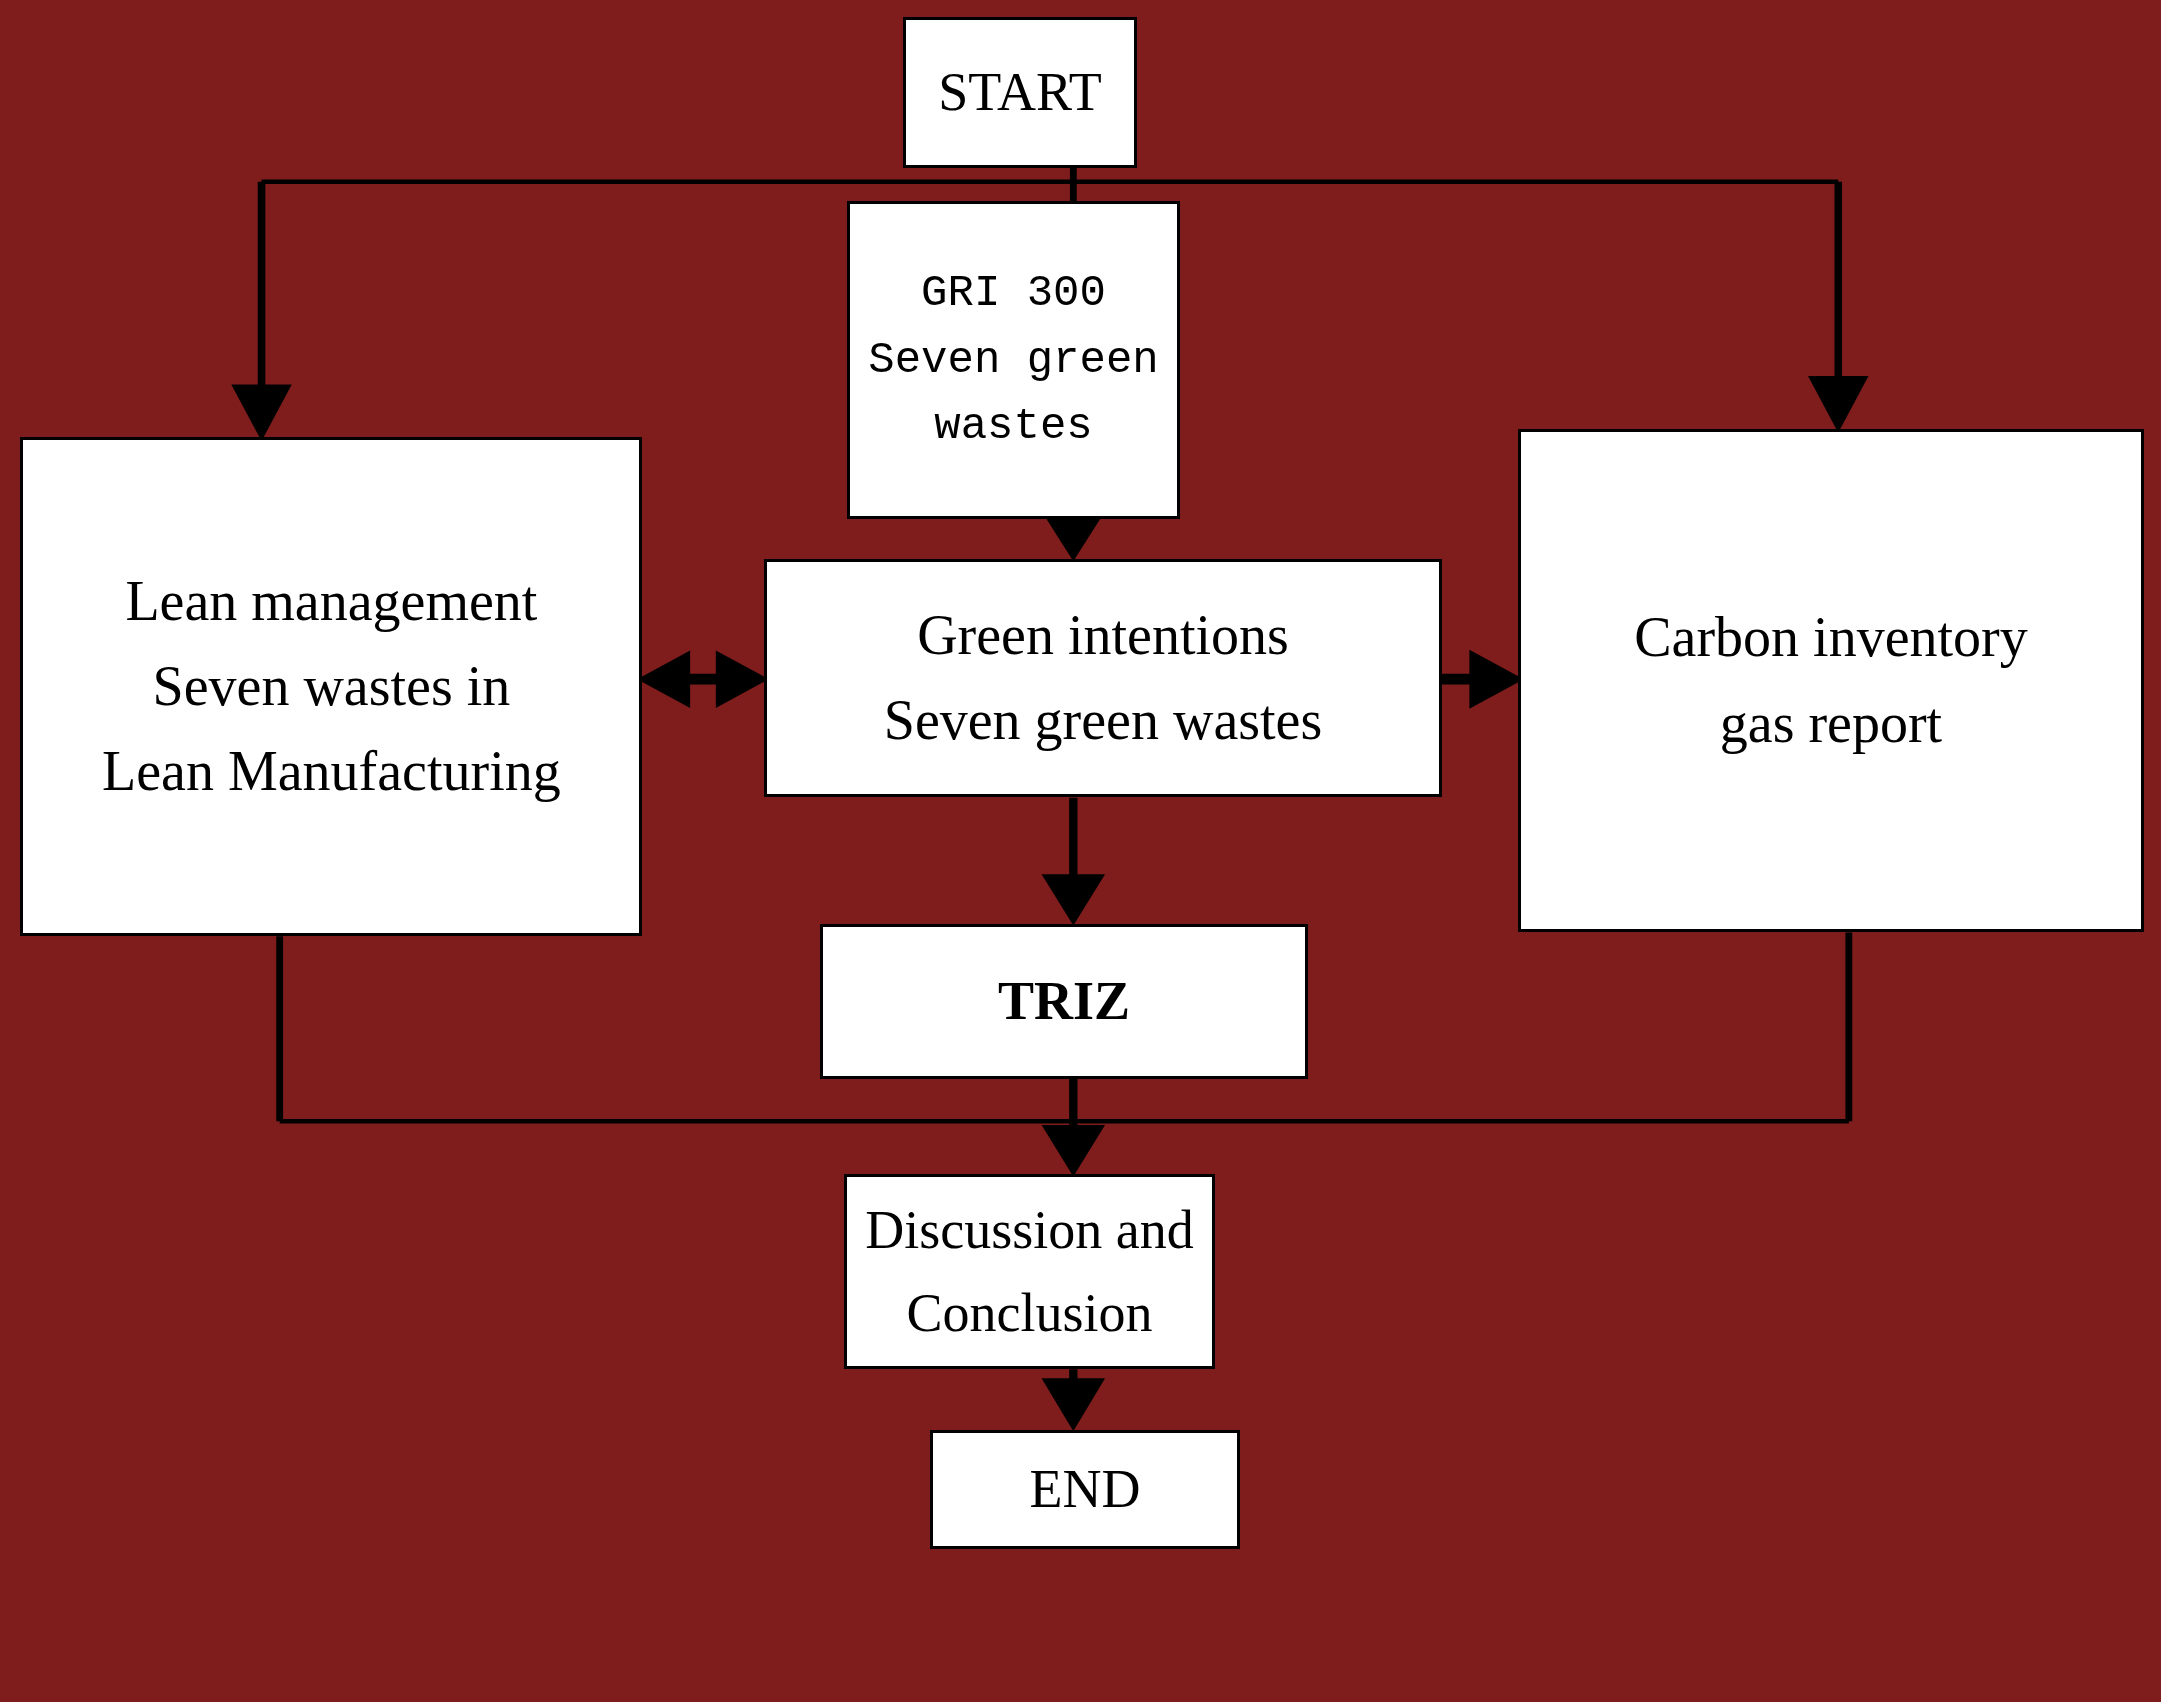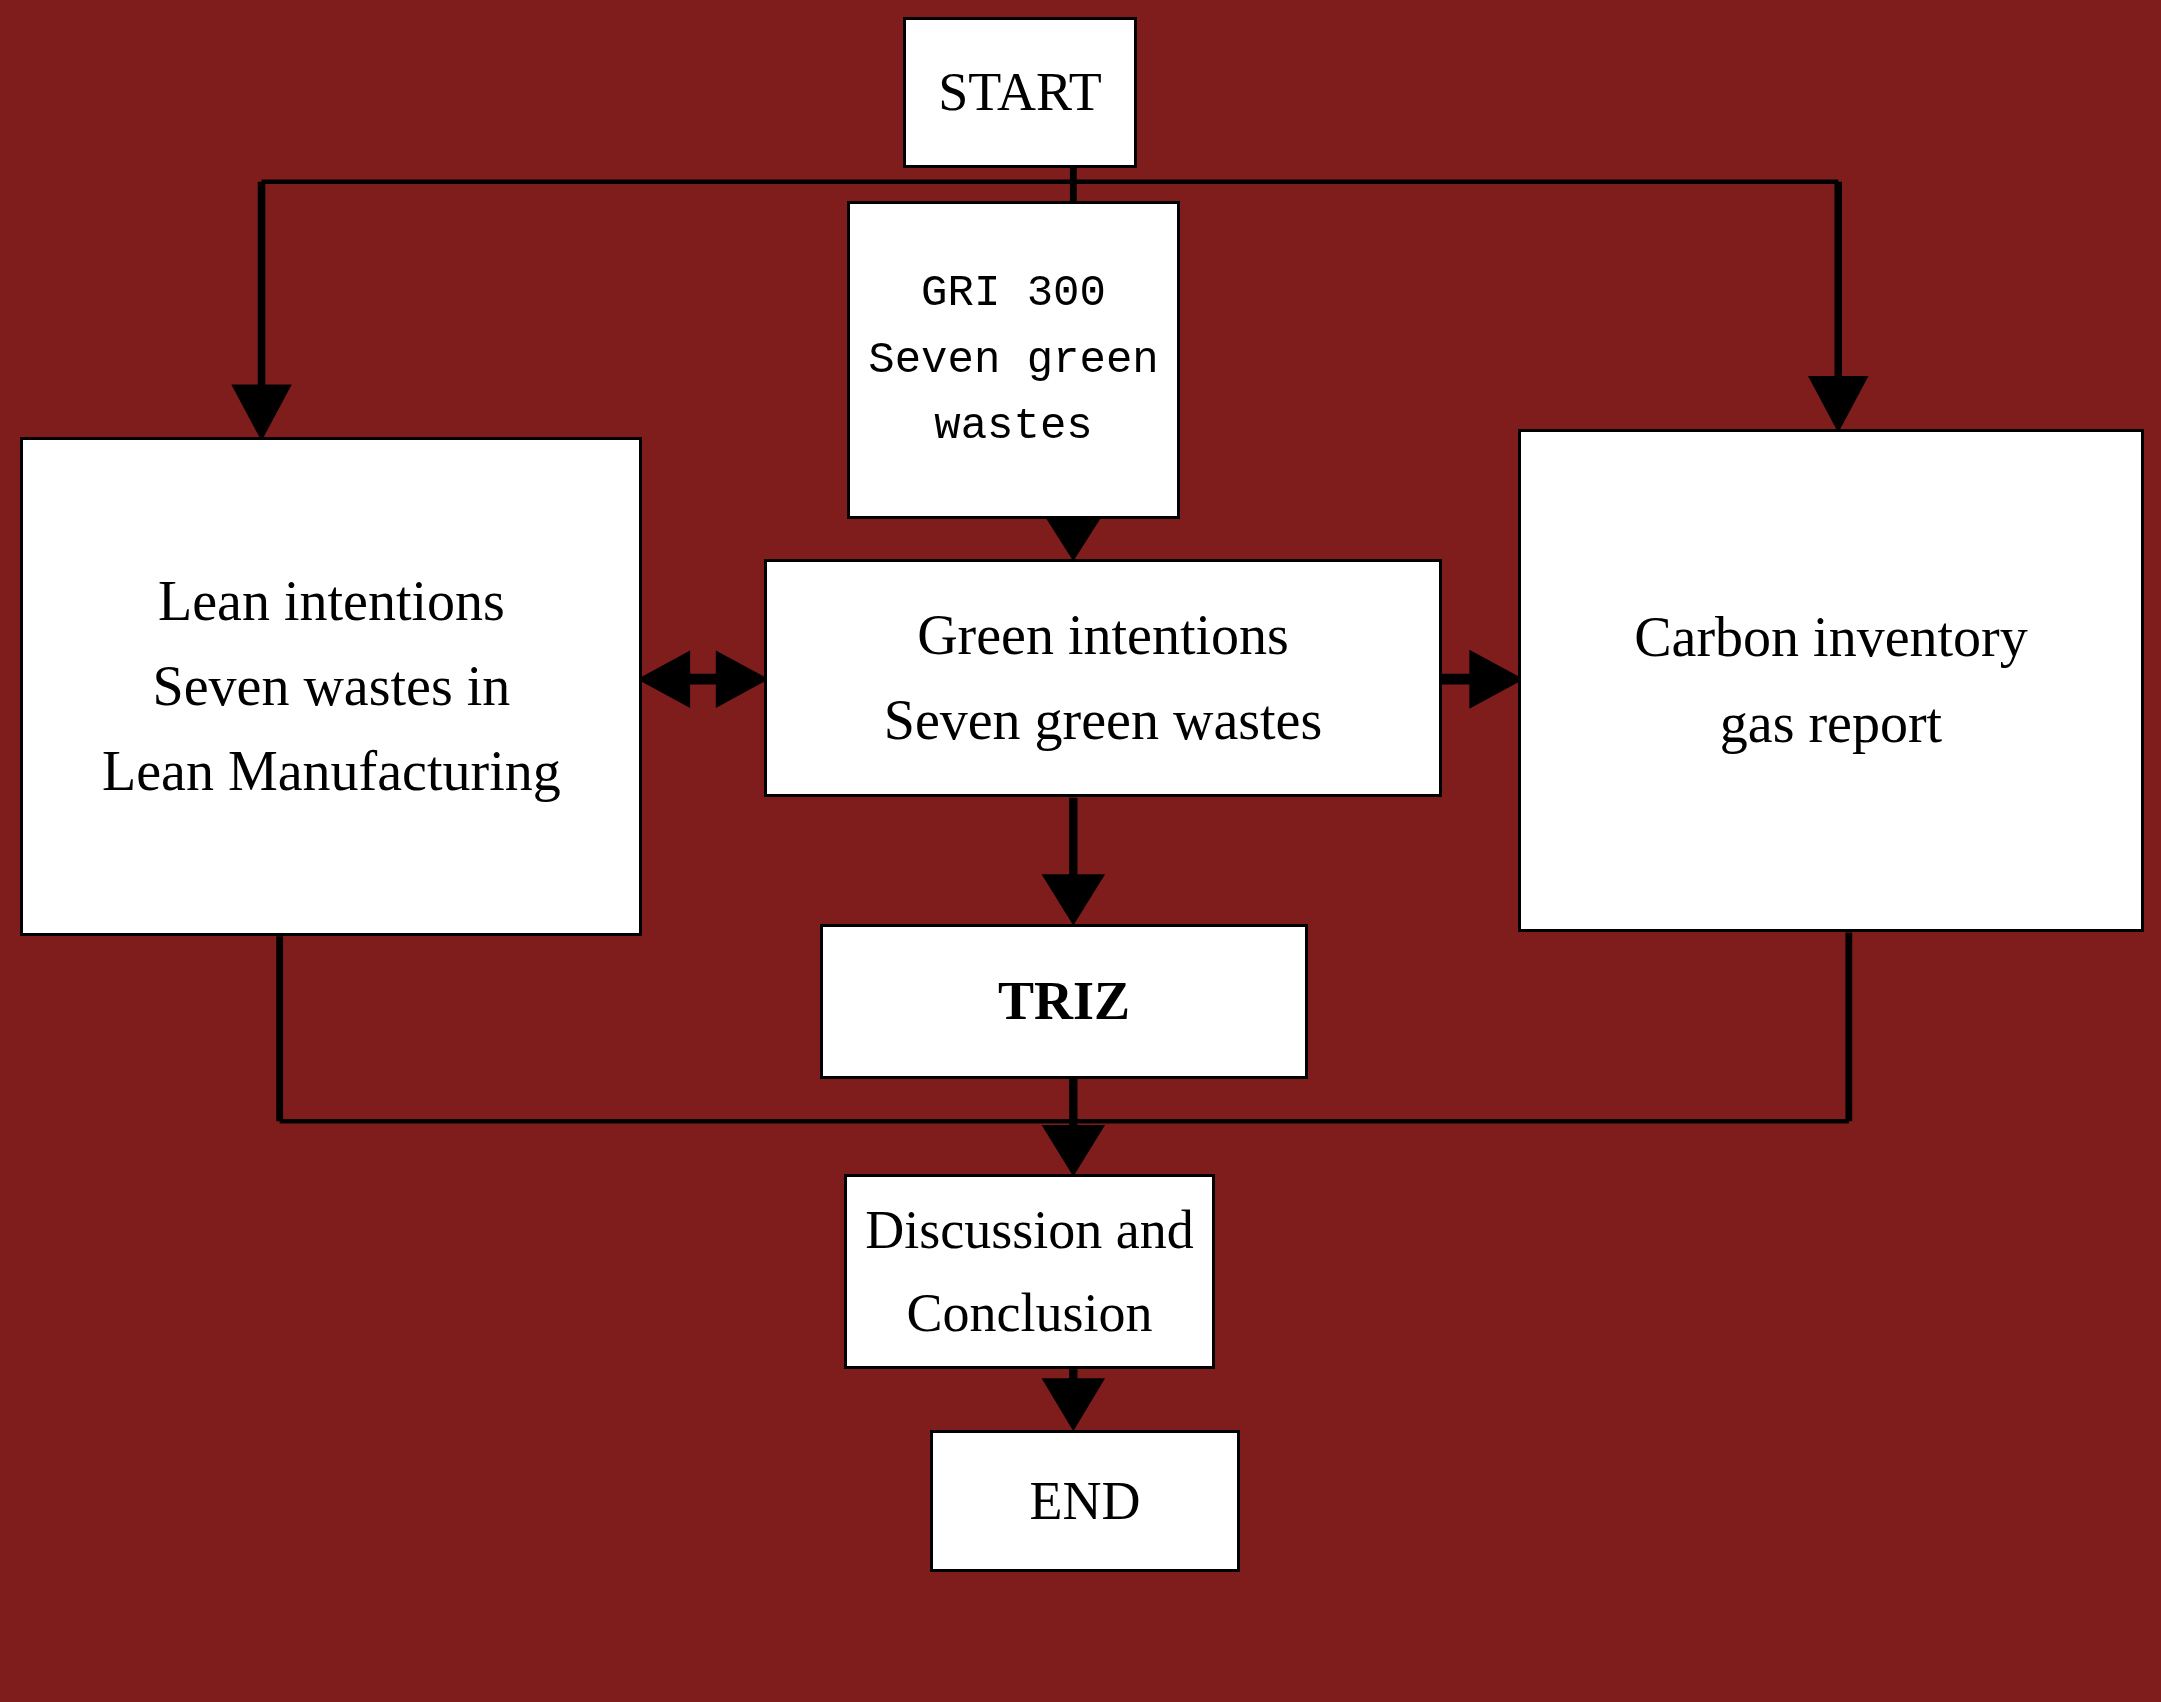--- a/index.html
+++ b/index.html
@@ -43,21 +43,21 @@
     white-space: nowrap;
   }
   
   #node-start      { left: 903px; top: 16.6px;   width: 234px;  height: 151px; font-size: 54px; }
   #node-gri        { left: 847px; top: 201px;  width: 333px;  height: 318px; font-size: 44px; font-family: Liberation Mono, monospace; }
   #node-lean       { left: 20.4px;   top: 437px;  width: 622px;  height: 499px; font-size: 56px; }
   #node-green      { left: 764px; top: 559px;  width: 678px;  height: 238px; font-size: 56px; }
   #node-carbon     { left: 1518px; top: 429px;  width: 626px;  height: 503px; font-size: 56px; }
   #node-triz       { left: 820px; top: 924px; width: 488px;  height: 155px; font-size: 54px; font-weight: bold; }
   #node-discussion { left: 844px; top: 1174px; width: 371px;  height: 195px; font-size: 54px; }
-  #node-end        { left: 930px; top: 1430px; width: 310px;  height: 142px; font-size: 54px; }
+  #node-end        { left: 930px; top: 1430px; width: 310px;  height: 119px; font-size: 54px; }
 </style>
 </head>
 <body>
 
 <div id="flow-root">
 
   <svg class="flow-canvas" viewBox="0 0 2859 2252">
     <defs>
       <marker id="arrow-down" viewBox="0 0 12 12" refX="6" refY="11" markerWidth="8" markerHeight="8" orient="auto-start-reverse">
       </marker>
@@ -131,21 +131,21 @@
     <span class="node-line">START</span>
   </div>
 
   <div class="node-box" id="node-gri">
     <span class="node-line">GRI 300</span>
     <span class="node-line">Seven green</span>
     <span class="node-line">wastes</span>
   </div>
 
   <div class="node-box" id="node-lean">
-    <span class="node-line">Lean intentions</span>
+    <span class="node-line">Lean management</span>
     <span class="node-line">Seven wastes in</span>
     <span class="node-line">Lean Manufacturing</span>
   </div>
 
   <div class="node-box" id="node-green">
     <span class="node-line">Green intentions</span>
     <span class="node-line">Seven green wastes</span>
   </div>
 
   <div class="node-box" id="node-carbon">

